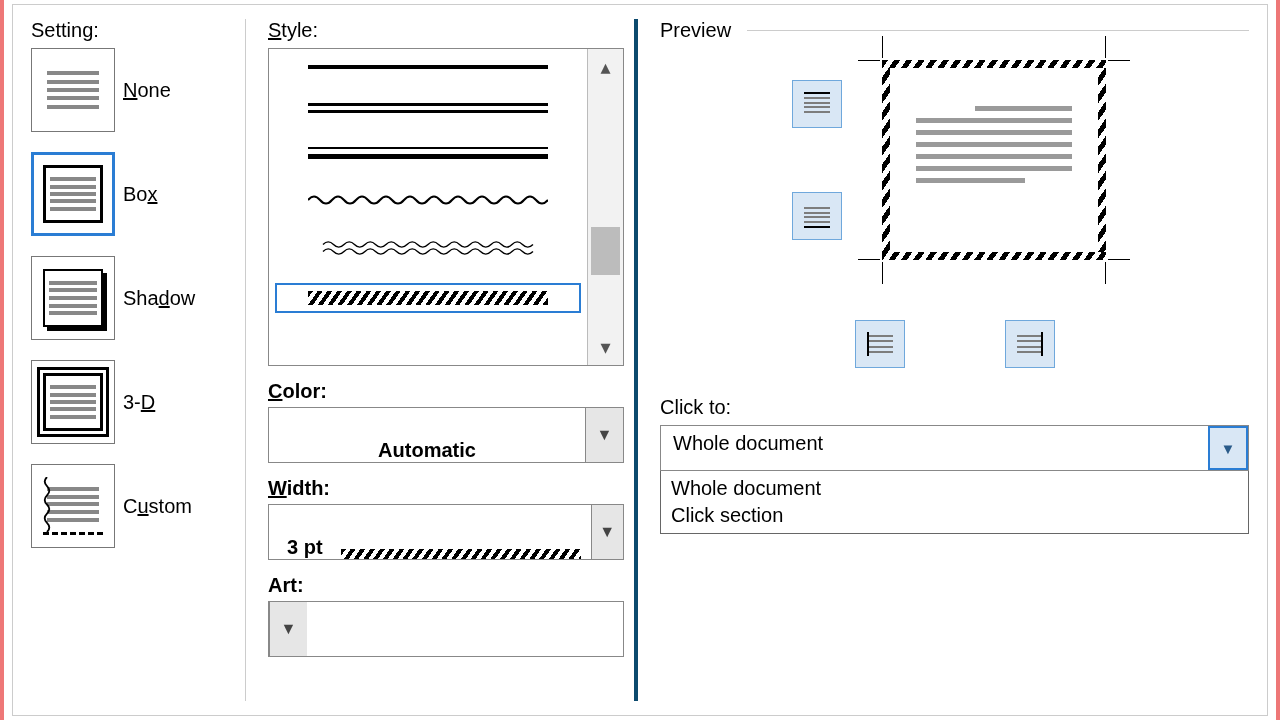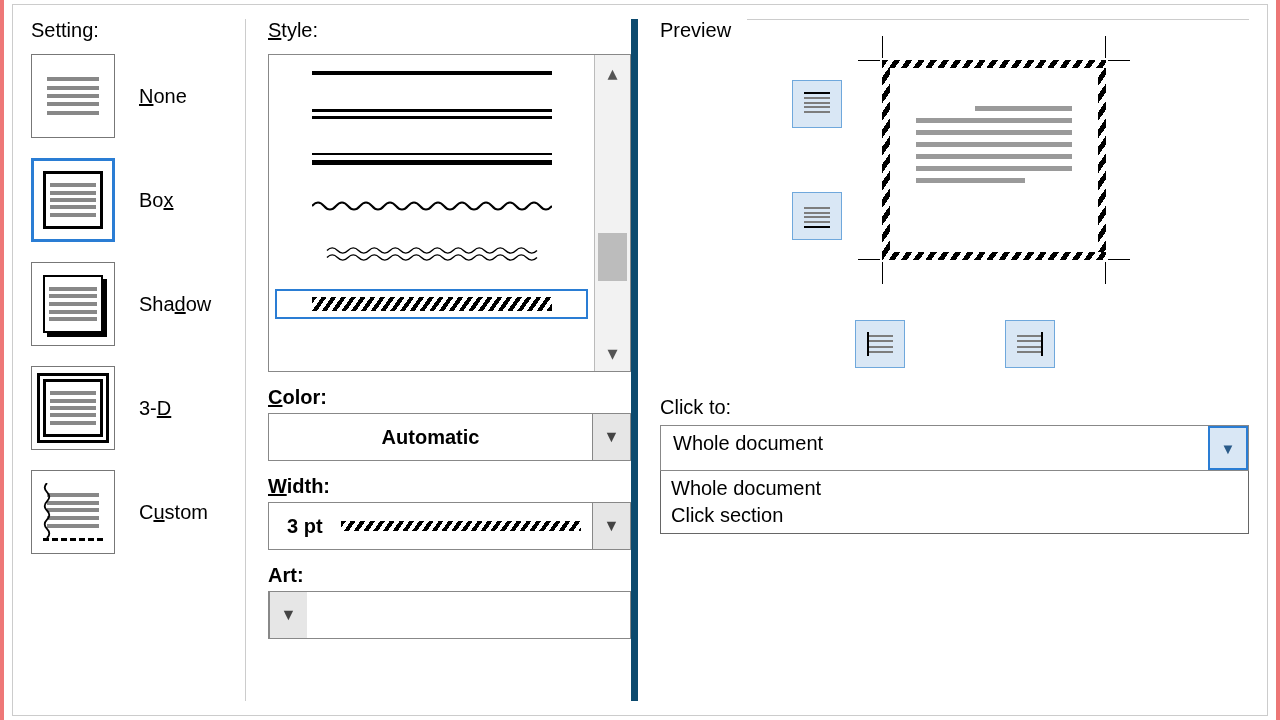--- a/index.html
+++ b/index.html
@@ -25,29 +25,29 @@
     flex: 1;
     display: flex;
     padding: 14px 18px;
     gap: 22px;
     overflow: hidden;
   }
 
   
   .col { display: flex; flex-direction: column; }
   .col-setting { width: 215px; border-right: 1px solid #ccc; padding-right: 10px; }
-  .col-style  { width: 370px; border-right: 7px solid #0c4a6e; }
+  .col-style  { width: 370px; border-right: 4px solid #0c4a6e; padding-right: 10px; }
   .col-preview{ flex: 1; }
 
-  .section-label { margin-bottom: 6px; }
+  .section-label { }
   .u { text-decoration: underline; }
 
   
   .setting-list { display:flex; flex-direction:column; gap:20px; margin-top:6px;}
-  .setting-item { display:flex; align-items:center; gap:24px; cursor:pointer;}
+  .setting-item { display:flex; align-items:center; gap:8px; cursor:pointer;}
   .swatch {
     width: 84px; height:84px;
     border:1px solid #777;
     display:flex; align-items:center; justify-content:center;
     background:#fff;
     position:relative;
   }
   .swatch.selected { border:3px solid #2a7dd4; }
   .swatch-inner {
     width: 60px; height:58px;
@@ -90,36 +90,36 @@
     width:36px; border-left:1px solid #bbb;
     display:flex; flex-direction:column; align-items:center;
     background:#f2f2f2; position:relative;
   }
   .vscroll .arrow { font-size:20px; color:#555; padding:6px 0; cursor:pointer; user-select:none;}
   .vscroll .track { flex:1; width:100%; position:relative;}
   .vscroll .thumb { position:absolute; left:3px; right:3px; top:58%; height:48px; background:#bcbcbc;}
 
   .field-row { margin-top:14px;font-weight:bold;}
   .combo {
-    display:flex; align-items:center;
-    border:1px solid #888; height:48px; margin-top:4px;
+    display:flex; align-items:flex-end;
+    border:1px solid #888; height:56px; margin-top:4px;
   }
   .combo .val { flex:1; text-align:center; padding:0 8px;}
   .combo .width-val { flex:0 0 auto; padding:0 18px;}
   .combo .width-sample { flex:1; margin-right:10px;}
   .combo .dd {
     width:38px; align-self:stretch;
     border-left:1px solid #888;
     background:#e6e6e6;
     display:flex; align-items:center; justify-content:center;
     cursor:pointer; font-size:16px; color:#444;
   }
 
   
-  .preview-header { display:flex; gap:16px; margin-bottom:6px;}
+  .preview-header { display:flex; align-items:center; gap:16px; margin-bottom:6px;}
   .preview-header .rule{ flex:1; height:1px; background:#ccc;}
   .preview-hint { text-align:center; margin:4px 40px 16px; line-height:1.35;}
   .preview-stage { display:flex; gap:28px; align-items:center; justify-content:center;}
   .edge-buttons-v { display:flex; flex-direction:column; gap:64px;}
   .edge-btn {
     width:50px; height:48px;
     border:1px solid #6fa8dc;
     background:#d9e7f5;
     display:flex; align-items:center; justify-content:center;
     cursor:pointer;

